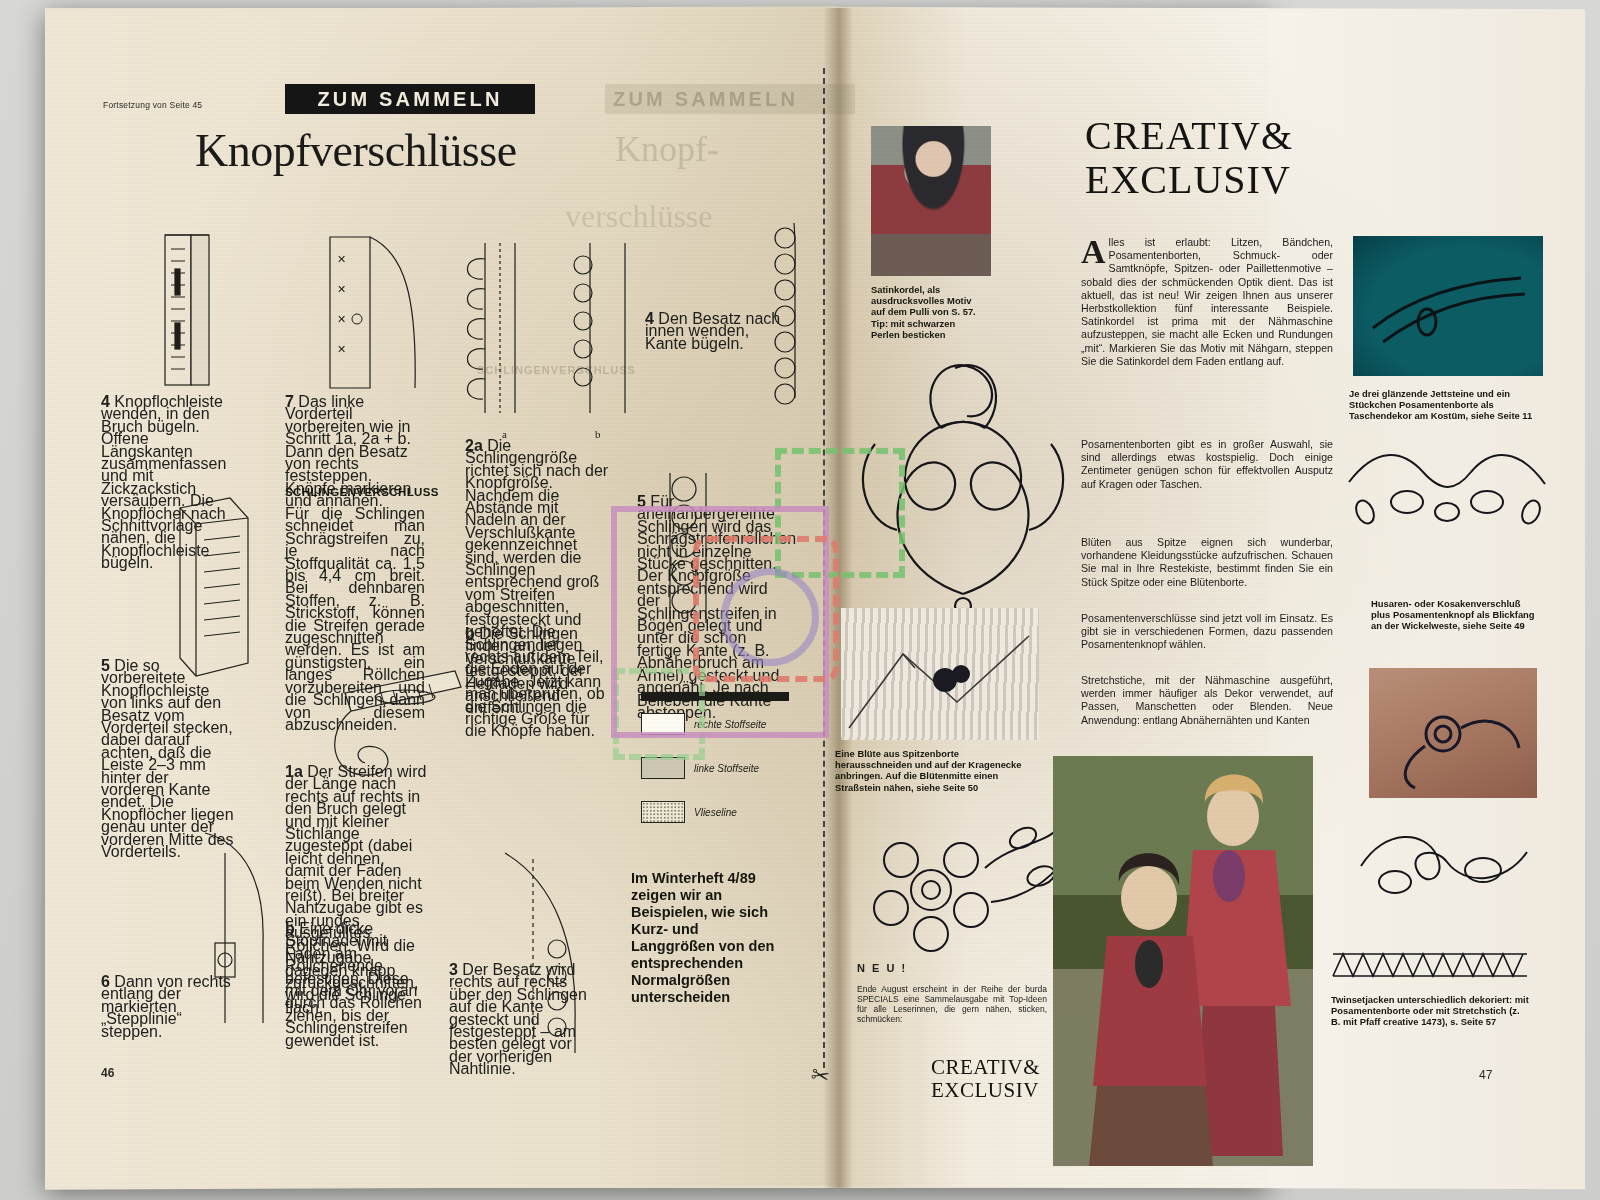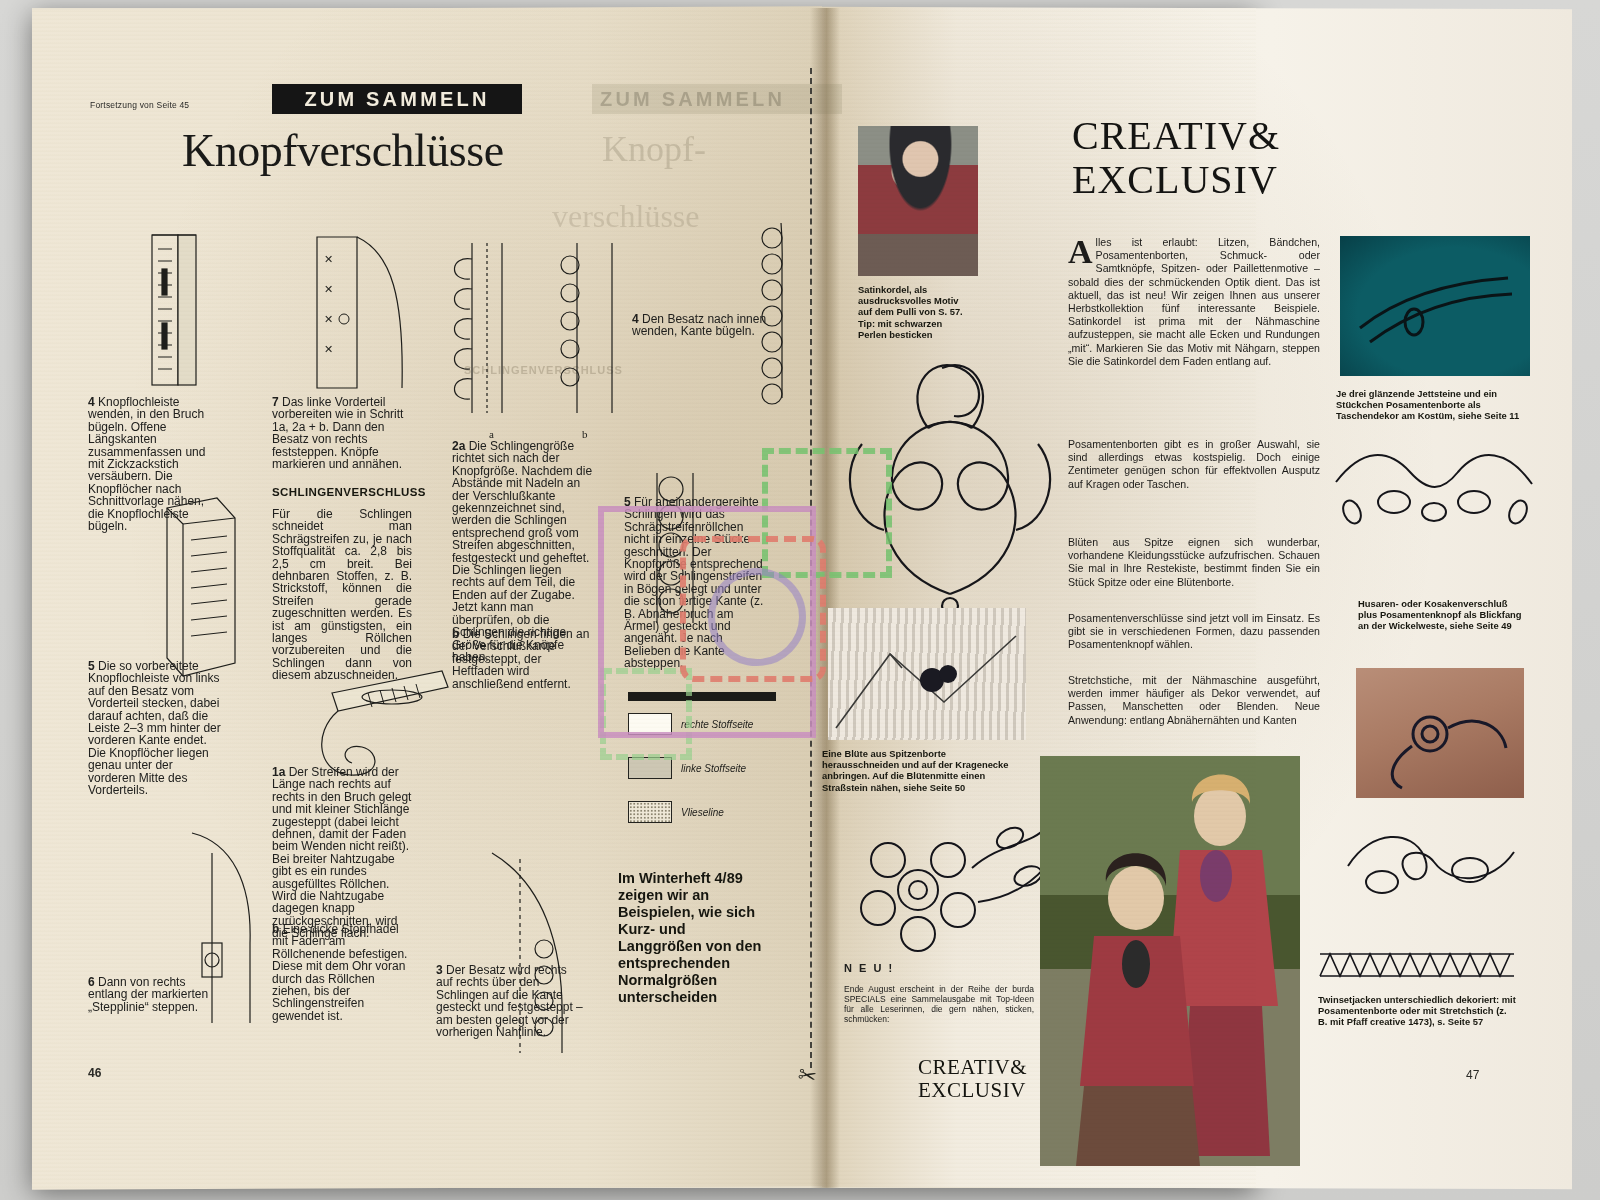--- a/index.html
+++ b/index.html
@@ -7,21 +7,21 @@
     width:1600px;height:1200px;overflow:hidden;
     background:#cfcfcf;
     font-family:"Liberation Sans", sans-serif;
   }
   #page{
     position:relative;width:1600px;height:1200px;
     background:linear-gradient(180deg,#d7d7d5 0%,#cdcdcb 100%);
   }
   
   .spread{
-    position:absolute;left:32px;top:8px;width:1224px;height:1180px;
+    position:absolute;left:45px;top:8px;width:1224px;height:1180px;
     background:#e9e2d2;
     box-shadow:0 6px 26px rgba(0,0,0,.45);
   }
   .page-left{
     position:absolute;left:0;top:0;width:790px;height:1180px;
     background:
       radial-gradient(ellipse at 75% 40%, rgba(150,120,70,.16) 0%, rgba(150,120,70,0) 60%),
       linear-gradient(90deg,#efe7d6 0%, #eae1cd 70%, #ded3bb 100%);
     transform:skewY(-0.25deg);
   }
@@ -39,21 +39,21 @@
   .paper-grain{
     position:absolute;inset:0;pointer-events:none;
     background:
       repeating-linear-gradient(0deg, rgba(120,95,50,.030) 0px, rgba(120,95,50,.030) 1px, rgba(255,255,255,0) 2px, rgba(255,255,255,0) 4px);
     mix-blend-mode:multiply;opacity:.7;
   }
 
   
   .txt{position:absolute;font-family:"Liberation Sans",sans-serif;color:#20201e;}
   .serif{font-family:"Liberation Serif",serif;}
-  .small{font-size:12px;line-height:12.4px;}
+  .small{font-size:16px;line-height:12.4px;}
   .tiny{font-size:8.5px;line-height:10px;}
   .body-col{font-size:10.6px;line-height:13.2px;text-align:justify;color:#1d1c1a;}
   .bold{font-weight:bold;}
 
   
   #cont-note{left:58px;top:92px;font-size:8.5px;color:#2a2a28;letter-spacing:.2px;}
   #zum-sammeln{
     left:240px;top:76px;width:250px;height:30px;
     background:#151515;color:#f2ecdd;
     font-size:20px;font-weight:bold;letter-spacing:3.2px;
@@ -315,21 +315,21 @@
       <span class="bold">5</span>
       <span>Die so vorbereitete Knopflochleiste von links auf den Besatz vom Vorderteil stecken, dabei darauf achten, daß die Leiste 2–3 mm hinter der vorderen Kante endet. Die Knopflöcher liegen genau unter der vorderen Mitte des Vorderteils.</span>
     </div>
 
     <div class="txt small" style="left:56px;top:968px;width:138px;">
       <span class="bold">6</span>
       <span>Dann von rechts entlang der markierten „Stepplinie“ steppen.</span>
     </div>
 
     <div class="txt sub-head" style="left:240px;top:478px;">SCHLINGENVERSCHLUSS</div>
-    <div class="txt small" style="left:240px;top:500px;width:140px;text-align:justify;">Für die Schlingen schneidet man Schrägstreifen zu, je nach Stoffqualität ca. 2,8 bis 2,5 cm breit. Bei dehnbaren Stoffen, z. B. Strickstoff, können die Streifen gerade zugeschnitten werden. Es ist am günstigsten, ein langes Röllchen vorzubereiten und die Schlingen dann von diesem abzuschneiden.</div>
+    <div class="txt small" style="left:240px;top:500px;width:140px;text-align:justify;">Für die Schlingen schneidet man Schrägstreifen zu, je nach Stoffqualität ca. 1,5 bis 4,4 cm breit. Bei dehnbaren Stoffen, z. B. Strickstoff, können die Streifen gerade zugeschnitten werden. Es ist am günstigsten, ein langes Röllchen vorzubereiten und die Schlingen dann von diesem abzuschneiden.</div>
 
     <div class="txt small" style="left:240px;top:758px;width:142px;">
       <span class="bold">1a</span>
       <span>Der Streifen wird der Länge nach rechts auf rechts in den Bruch gelegt und mit kleiner Stichlänge zugesteppt (dabei leicht dehnen, damit der Faden beim Wenden nicht reißt). Bei breiter Nahtzugabe gibt es ein rundes ausgefülltes Röllchen. Wird die Nahtzugabe dagegen knapp zurückgeschnitten, wird die Schlinge flach.</span>
     </div>
 
     <div class="txt small" style="left:240px;top:915px;width:142px;">
       <span class="bold">b</span>
       <span>Eine dicke Stopfnadel mit Faden am Röllchenende befestigen. Diese mit dem Ohr voran durch das Röllchen ziehen, bis der Schlingenstreifen gewendet ist.</span>
     </div>

